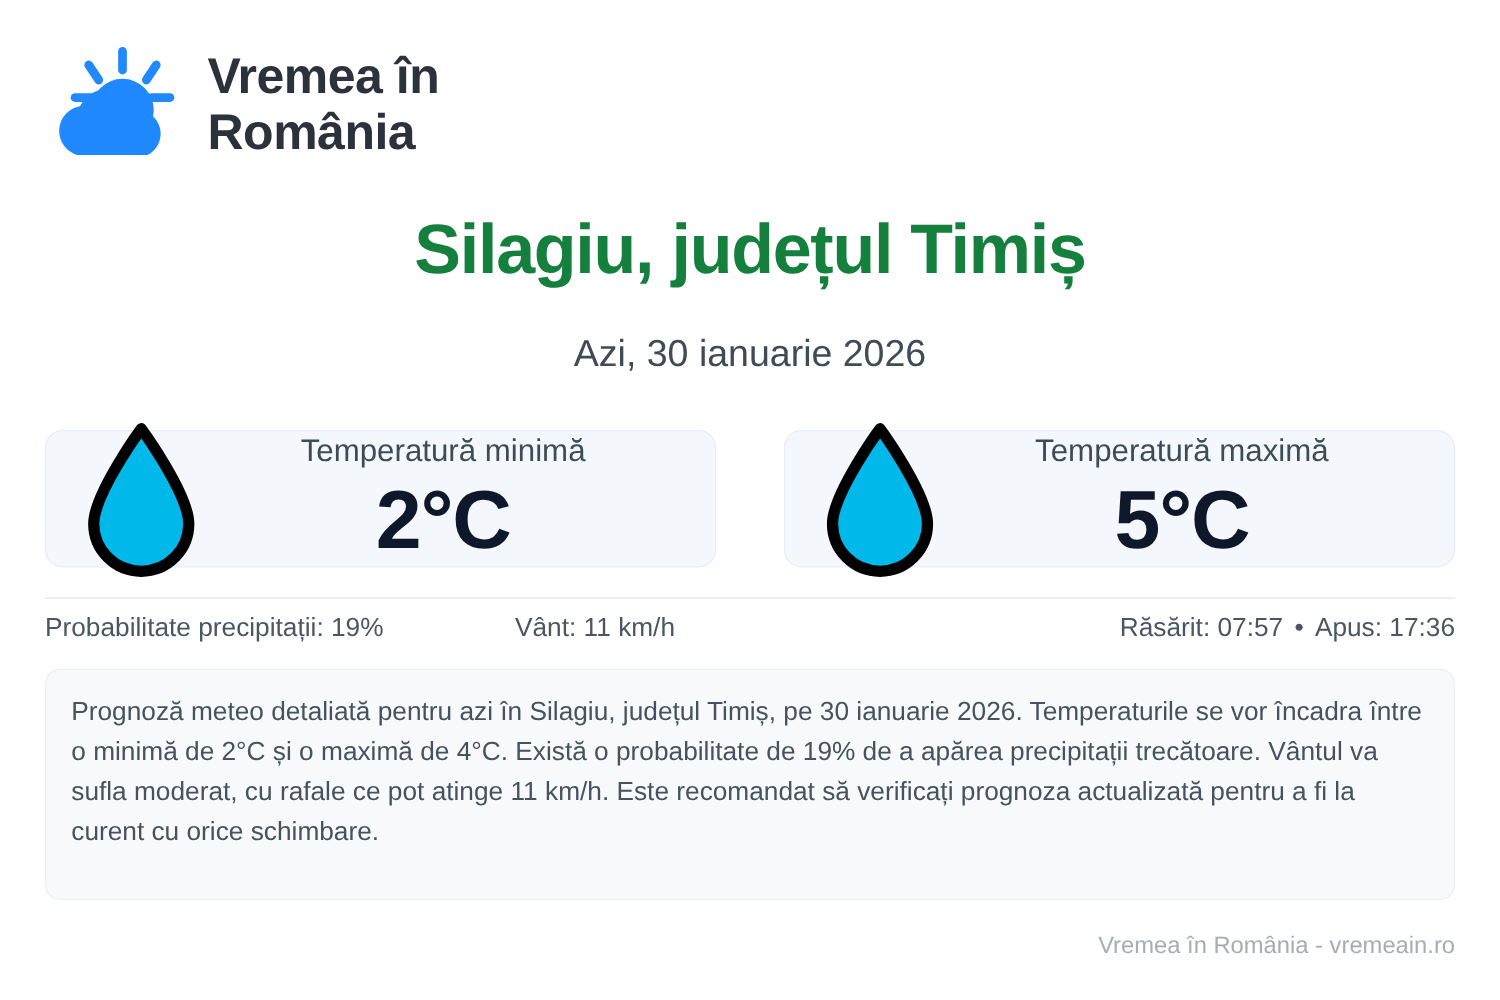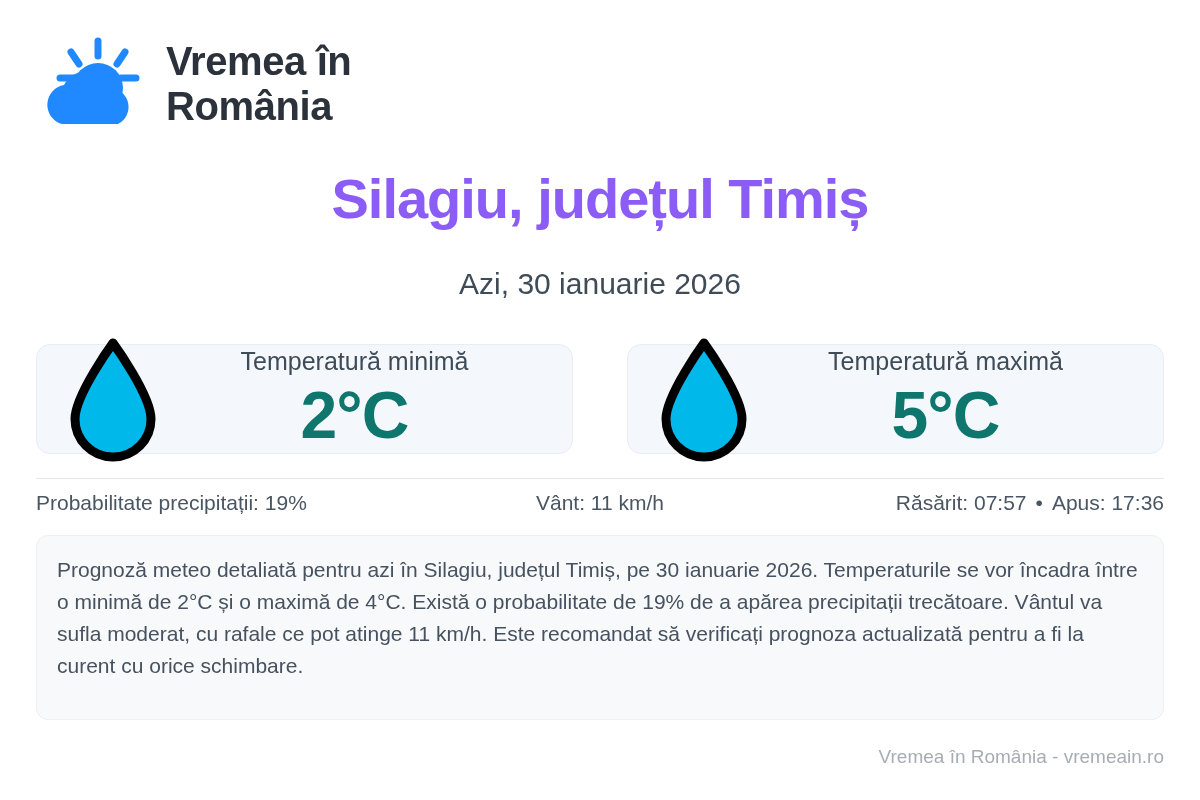--- a/index.html
+++ b/index.html
@@ -45,21 +45,21 @@
     color: #2b323b;
     letter-spacing: -0.4px;
     max-width: 270px;
   }
 
   
   .title {
     text-align: center;
     font-size: 56px;
     font-weight: bold;
-    color: #8b5cf6;
+    color: #15803d;
     letter-spacing: -1px;
     margin-top: 46px;
     line-height: 1.1;
   }
   .subtitle {
     text-align: center;
     font-size: 30px;
     color: #3f4c58;
     margin-top: 24px;
     font-weight: normal;
@@ -94,21 +94,21 @@
     padding-right: 10px;
   }
   .card-label {
     font-size: 25px;
     color: #3f4c58;
     line-height: 1.1;
   }
   .card-value {
     font-size: 66px;
     font-weight: bold;
-    color: #0f766e;
+    color: #0f172a;
     line-height: 1.05;
     margin-top: 6px;
     letter-spacing: -1px;
   }
 
   
   .divider {
     border: 0;
     border-top: 1px solid #e3e6ea;
     margin: 24px 0 0 0;
@@ -117,21 +117,21 @@
     display: flex;
     align-items: center;
     height: 47px;
     font-size: 21px;
     color: #4a5663;
   }
   .stat {
     flex: 1 1 0;
   }
   .stat-precip { text-align: left; }
-  .stat-wind   { text-align: center; }
+  .stat-wind   { }
   .stat-sun    { text-align: right; }
   .sun-sep {
     padding: 0 9px;
     color: #4a5663;
   }
 
   
   .description {
     background: #f7f9fb;
     border: 1px solid #eceff3;

